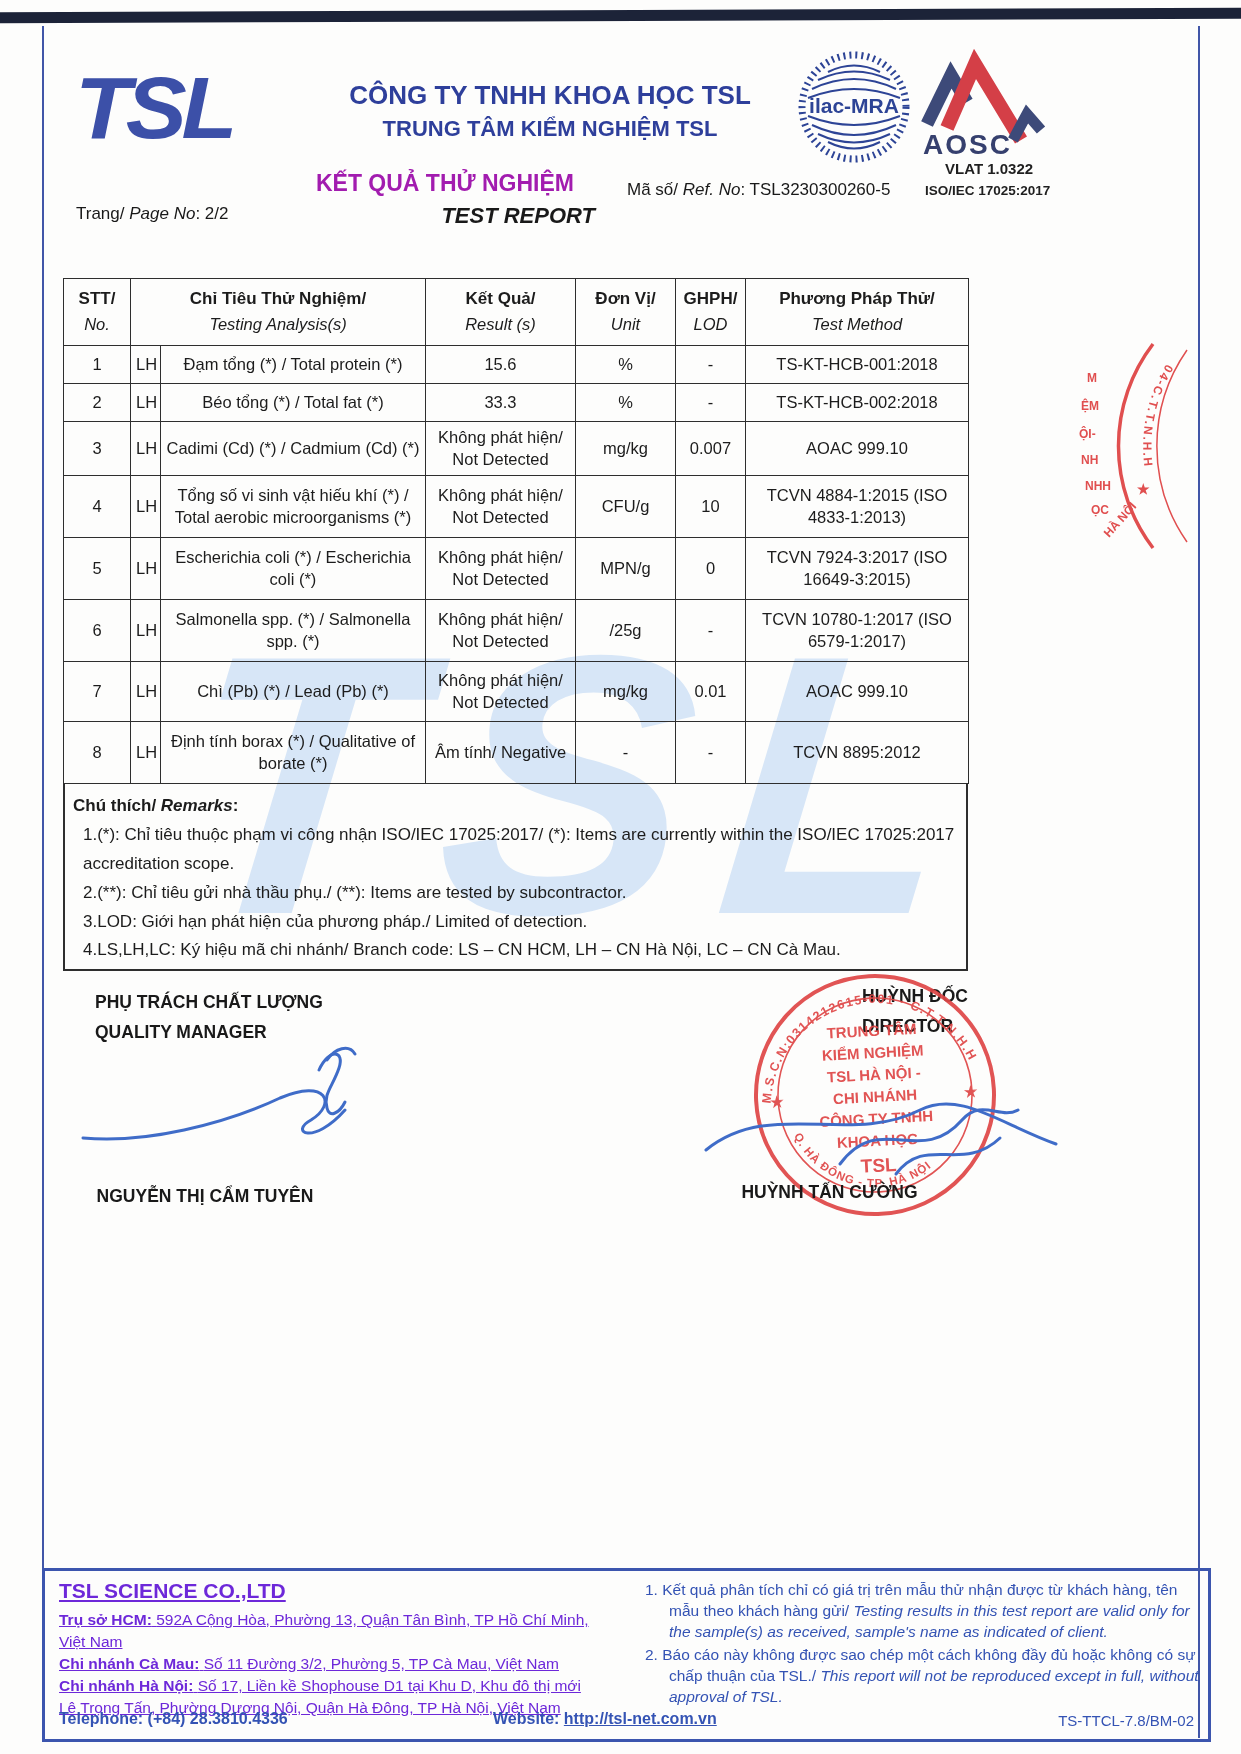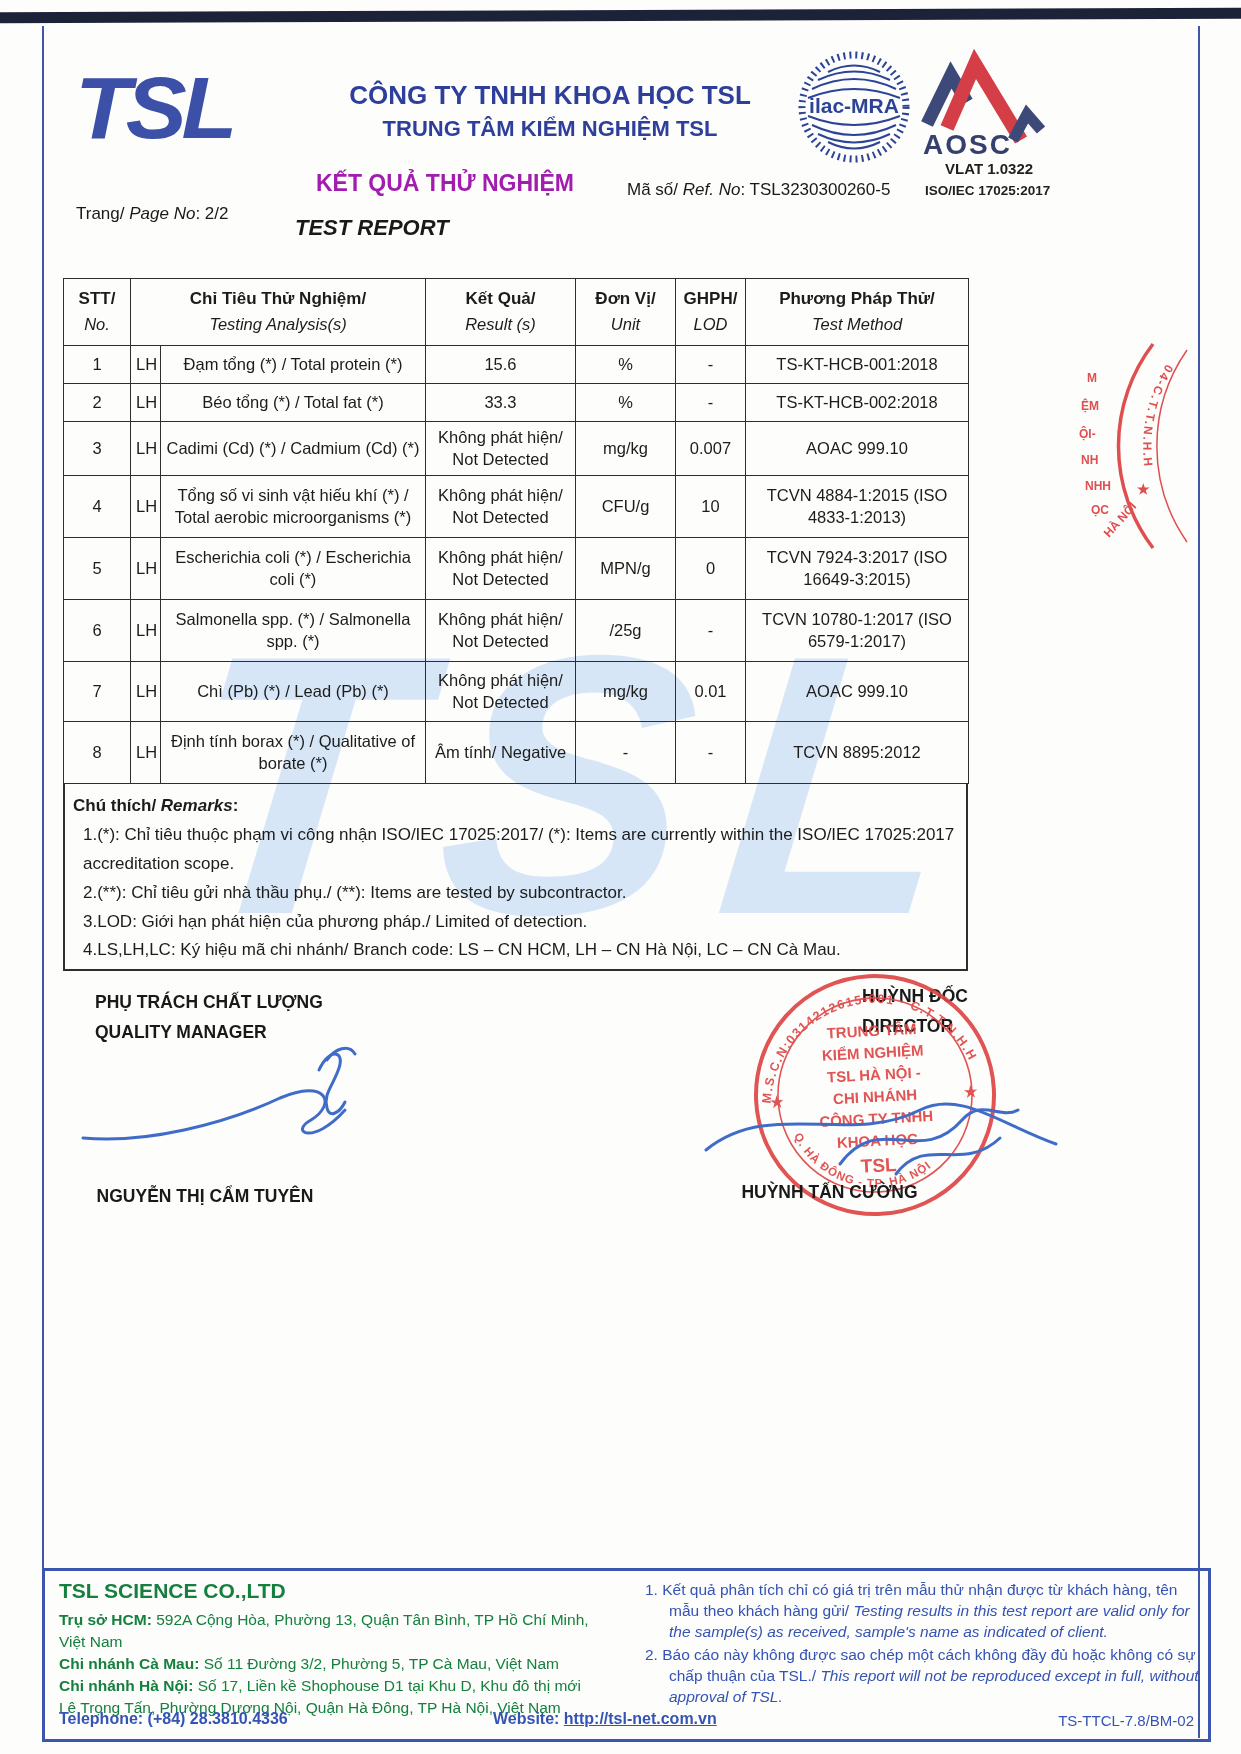--- a/index.html
+++ b/index.html
@@ -9,21 +9,21 @@
   .z{z-index:2;}
   
   .topbar{left:0;top:10px;width:1241px;height:11px;background:#1c2338;transform:rotate(-0.2deg);z-index:3;}
   .frame-v{top:26px;width:2px;height:1712px;background:#4156a8;z-index:1;}
   
   .logo{left:78px;top:64px;font-size:88px;font-weight:bold;font-style:italic;color:#3c50a8;
         letter-spacing:-5px;transform:scaleX(1.04);line-height:1;}
   .company1{left:300px;top:80px;width:500px;text-align:center;font-size:26px;font-weight:bold;color:#2e3f9b;}
   .company2{left:300px;top:116px;width:500px;text-align:center;font-size:22px;font-weight:bold;color:#2e3f9b;}
   .title-vi{left:295px;top:170px;width:300px;text-align:center;font-size:23px;font-weight:bold;color:#a21caf;}
-  .title-en{left:295px;top:215px;width:300px;text-align:left;font-size:22px;font-weight:bold;font-style:italic;color:#191919;}
+  .title-en{left:295px;top:203px;width:300px;text-align:right;font-size:22px;font-weight:bold;font-style:italic;color:#191919;}
   .refno{left:627px;top:180px;font-size:17px;color:#191919;}
   .pageno{left:76px;top:204px;font-size:17px;color:#191919;}
   .it{font-style:italic;}
   
   .table-wrap{left:63px;top:278px;width:905px;}
   table.rtable{border-collapse:collapse;width:100%;table-layout:fixed;}
   .rtable th,.rtable td{border:1.6px solid #2e2e2e;font-size:16.5px;text-align:center;
         padding:2px 5px;line-height:1.32;overflow:hidden;}
   .rtable thead th{height:62px;vertical-align:middle;}
   .hv{display:block;font-weight:bold;font-size:17px;}
@@ -44,21 +44,21 @@
   .qm-name{left:80px;top:1186px;width:250px;}
   .dir-name{left:722px;top:1182px;width:215px;}
   .sigpath{fill:none;stroke:#3f6cc8;stroke-width:3;stroke-linecap:round;}
   .stamp-wrap{left:748px;top:968px;width:254px;height:254px;opacity:.92;transform:rotate(-3deg);}
   .sidestamp{left:1075px;top:342px;width:150px;height:210px;opacity:.95;}
   
   .watermark{left:185px;top:600px;font-size:370px;font-weight:bold;font-style:italic;
         color:#d7e6f7;letter-spacing:34px;line-height:1;z-index:0;transform:skewX(-6deg);}
   
   .footer{left:42px;top:1568px;width:1163px;height:168px;border:3px solid #3c55ae;z-index:2;background:transparent;}
-  .f-left{position:absolute;left:14px;top:5px;width:565px;color:#15803d;font-size:15.5px;line-height:1.42;}
+  .f-left{position:absolute;left:14px;top:5px;width:565px;color:#6d28d9;font-size:15.5px;line-height:1.42;text-decoration:underline;}
   .f-company{font-size:21px;font-weight:bold;margin-bottom:3px;}
   .f-right{position:absolute;left:600px;top:8px;width:556px;color:#3453b4;font-size:15.5px;line-height:1.36;}
   .f-note{padding-left:24px;text-indent:-24px;margin-bottom:2px;}
   .f-phone{position:absolute;left:14px;top:139px;font-weight:bold;color:#3453b4;font-size:16px;}
   .f-web{position:absolute;left:448px;top:139px;font-weight:bold;color:#3453b4;font-size:16px;}
   .f-web .lnk{text-decoration:underline;}
   .f-code{position:absolute;right:14px;top:141px;color:#3453b4;font-size:15px;}
   .stamp-text{fill:#df4646;font-weight:bold;font-family:"Liberation Sans",sans-serif;}
 </style>
 </head>

